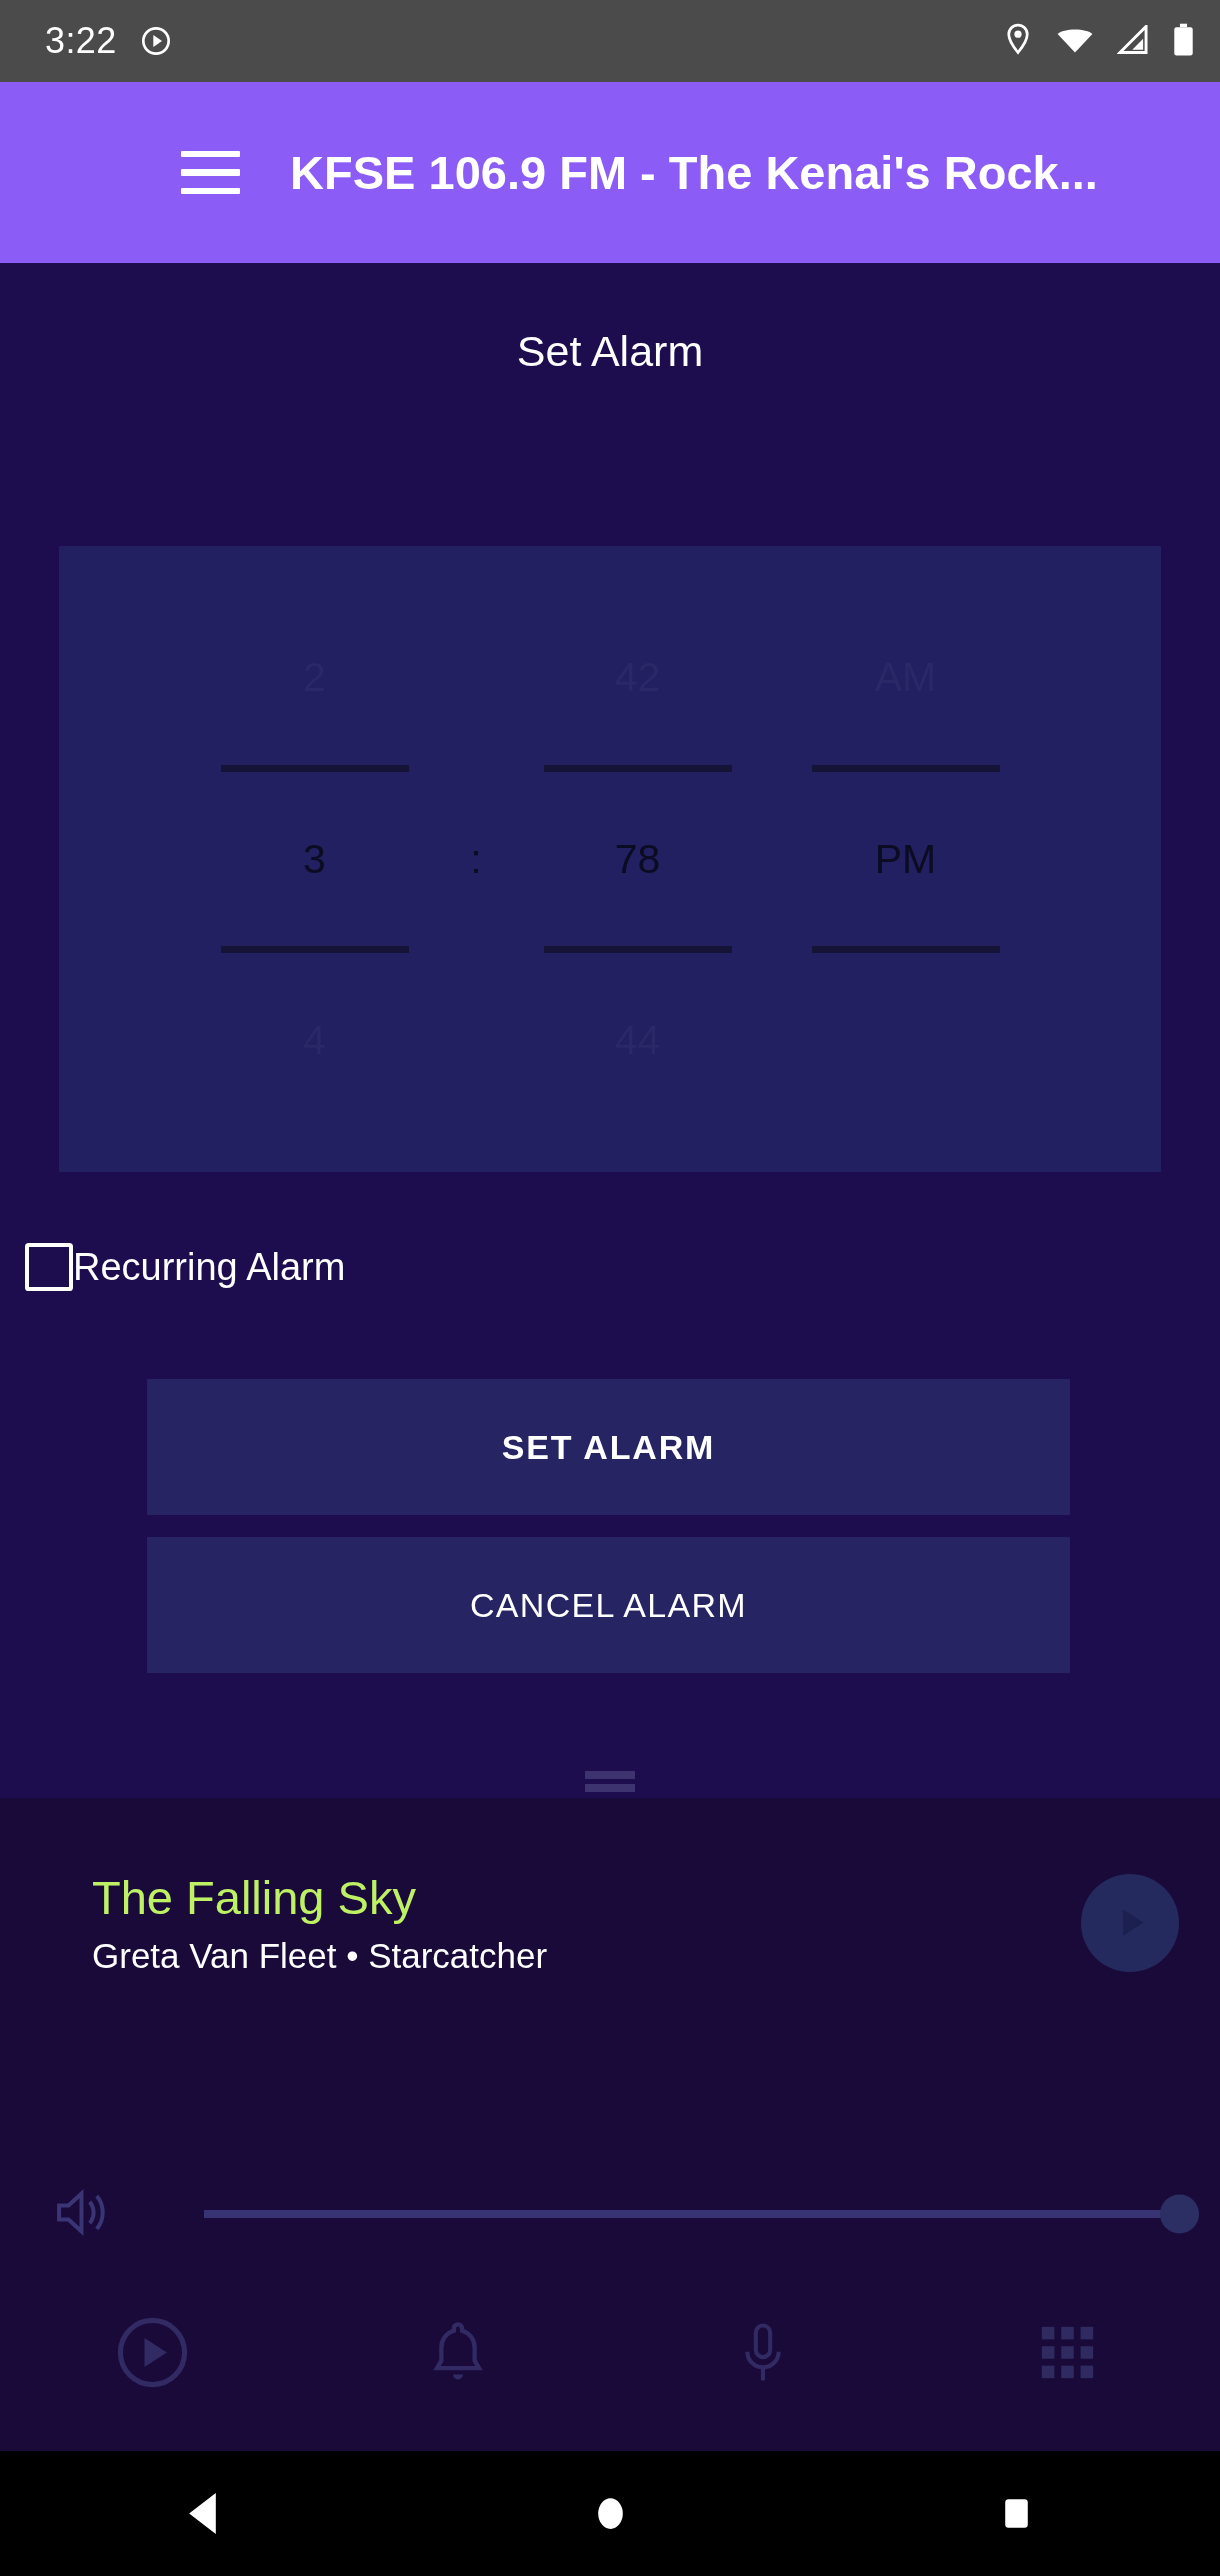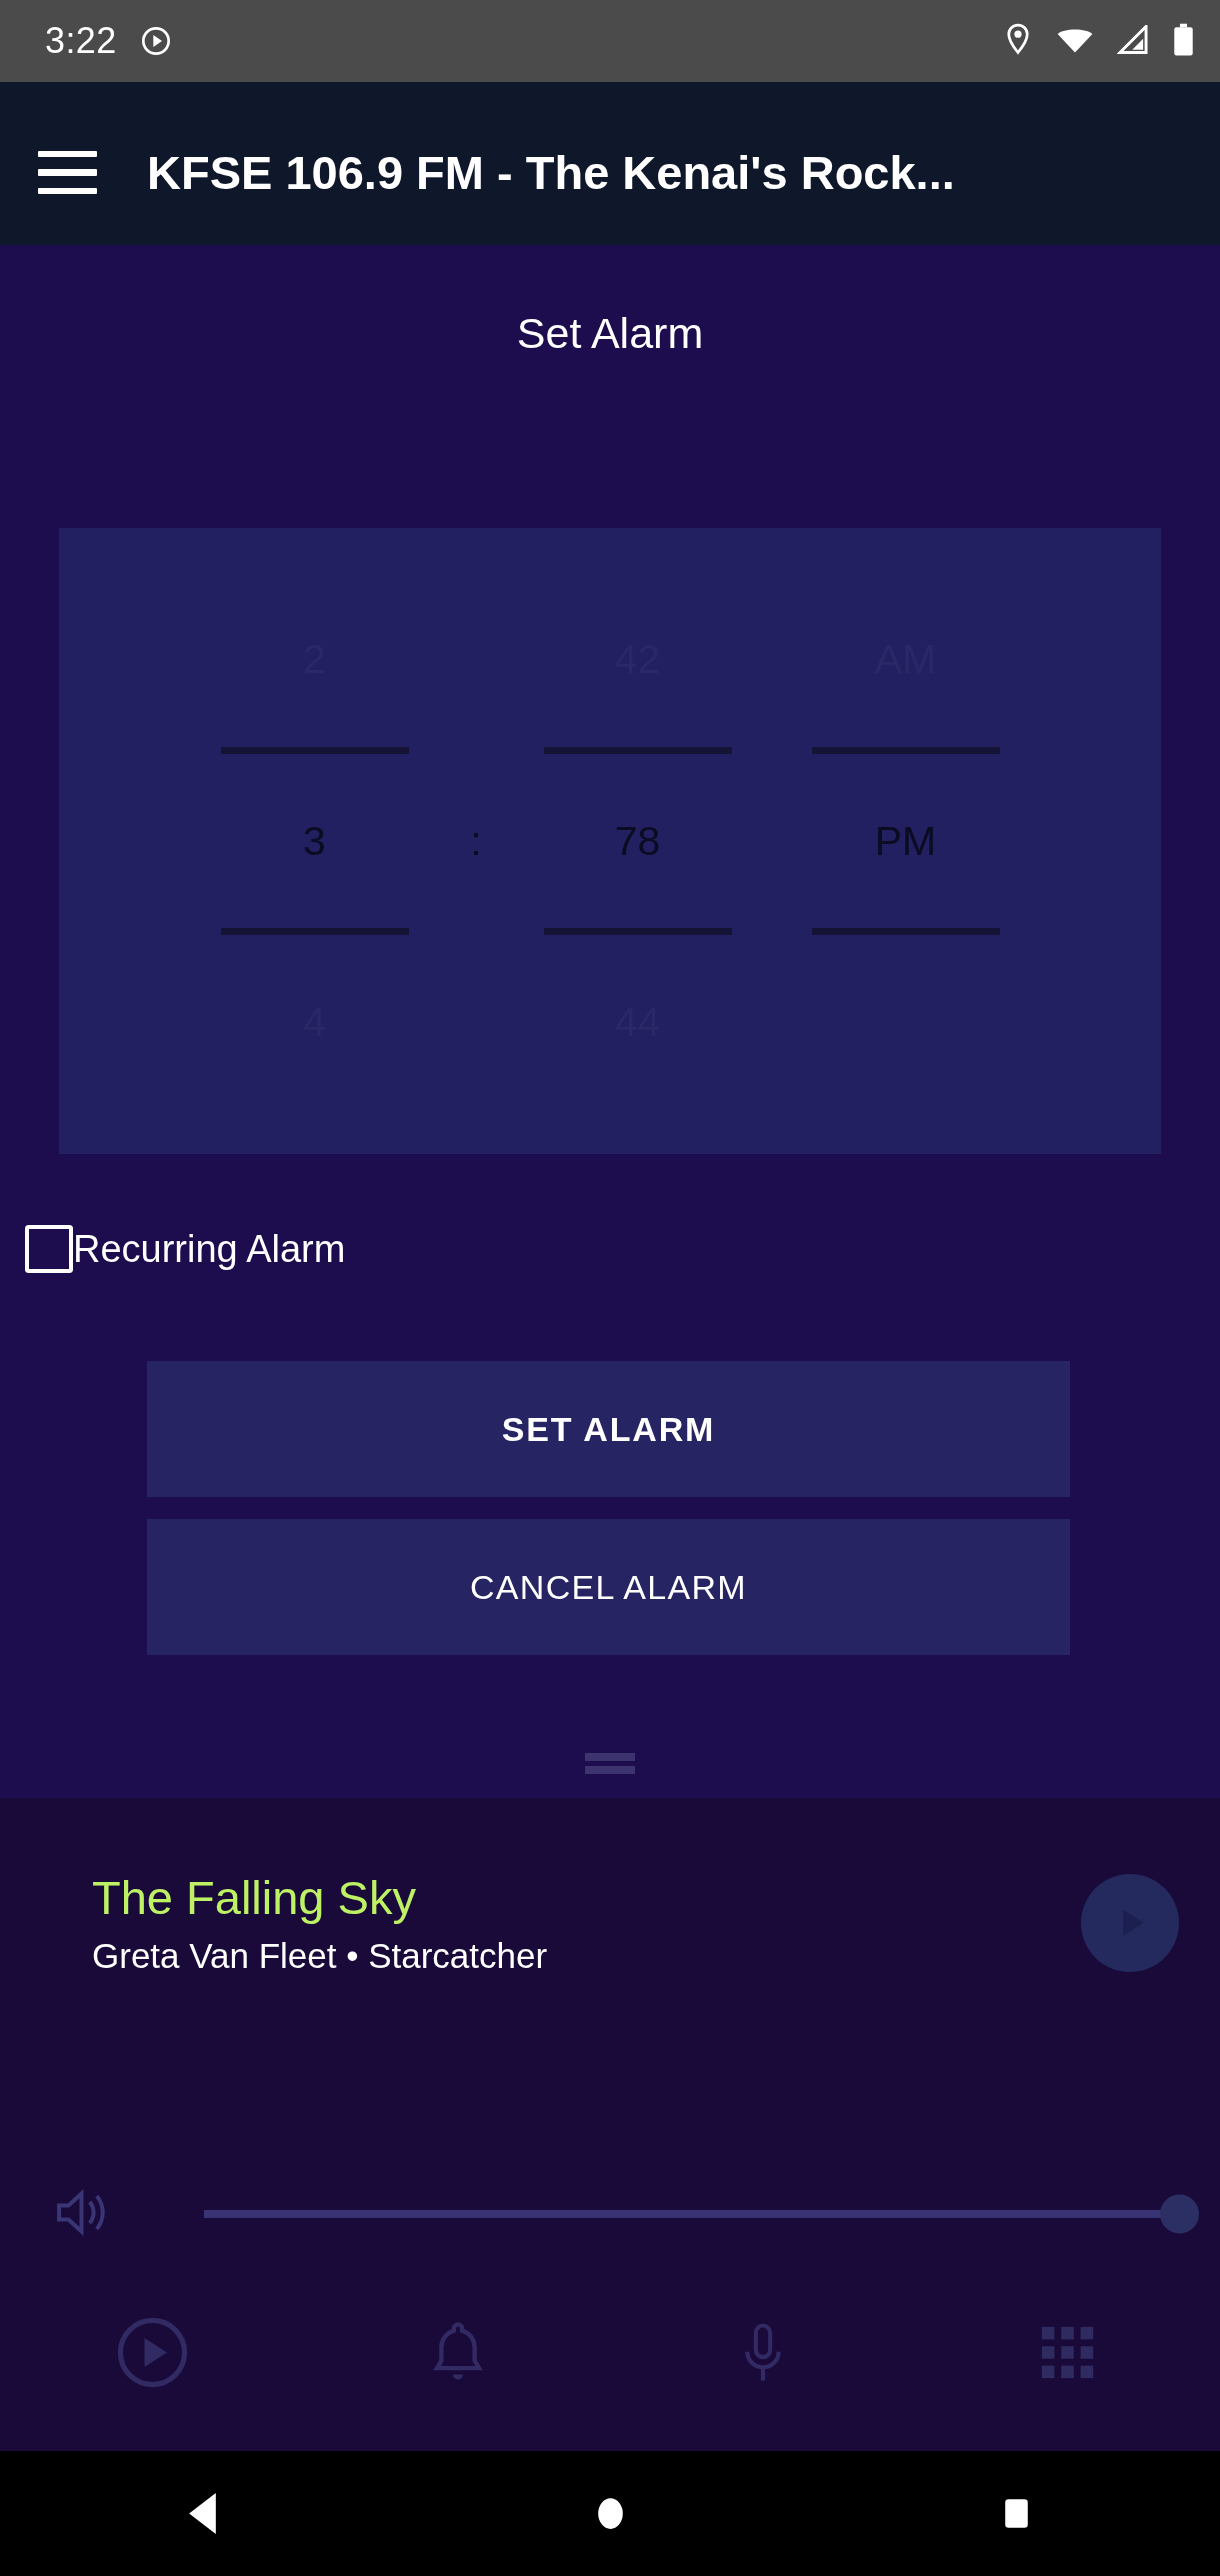--- a/index.html
+++ b/index.html
@@ -17,31 +17,31 @@
     background:#4b4b4b; display:flex; align-items:center;
     padding:0 25px 0 45px;
   }
   .sb-time { color:#ffffff; font-size:36px; letter-spacing:0.4px; }
   .sb-playicon { margin-left:23px; display:flex; align-items:center; }
   .sb-right { margin-left:auto; display:flex; align-items:center; gap:23px; }
 
   
   .appbar {
     position:absolute; top:82px; left:0; width:1220px; height:181px;
-    background:#0f172a; display:flex; align-items:center; padding-left:38px;
+    background:#8b5cf6; display:flex; align-items:center; padding-left:59px;justify-content:center;
   }
   .hamburger { width:59px; display:flex; flex-direction:column; gap:12.5px; cursor:pointer; }
   .hamburger span { display:block; height:6.3px; background:#ffffff; border-radius:0.9px; }
   .appbar-title {
     color:#ffffff; font-size:47px; font-weight:bold; margin-left:50px;
     white-space:nowrap; overflow:hidden; max-width:1055px;
   }
 
   
-  .content { position:absolute; top:245px; left:0; width:1220px; height:1535px; background:#1d0c4e; }
+  .content { position:absolute; top:263px; left:0; width:1220px; height:1535px; background:#1d0c4e; }
 
   .page-title {
     text-align:center; color:#ffffff; font-size:43px;
     margin-top:64px; font-weight:400;
   }
 
   
   .picker-panel {
     position:absolute; top:283px; left:59px;
     width:1102px; height:626px;

